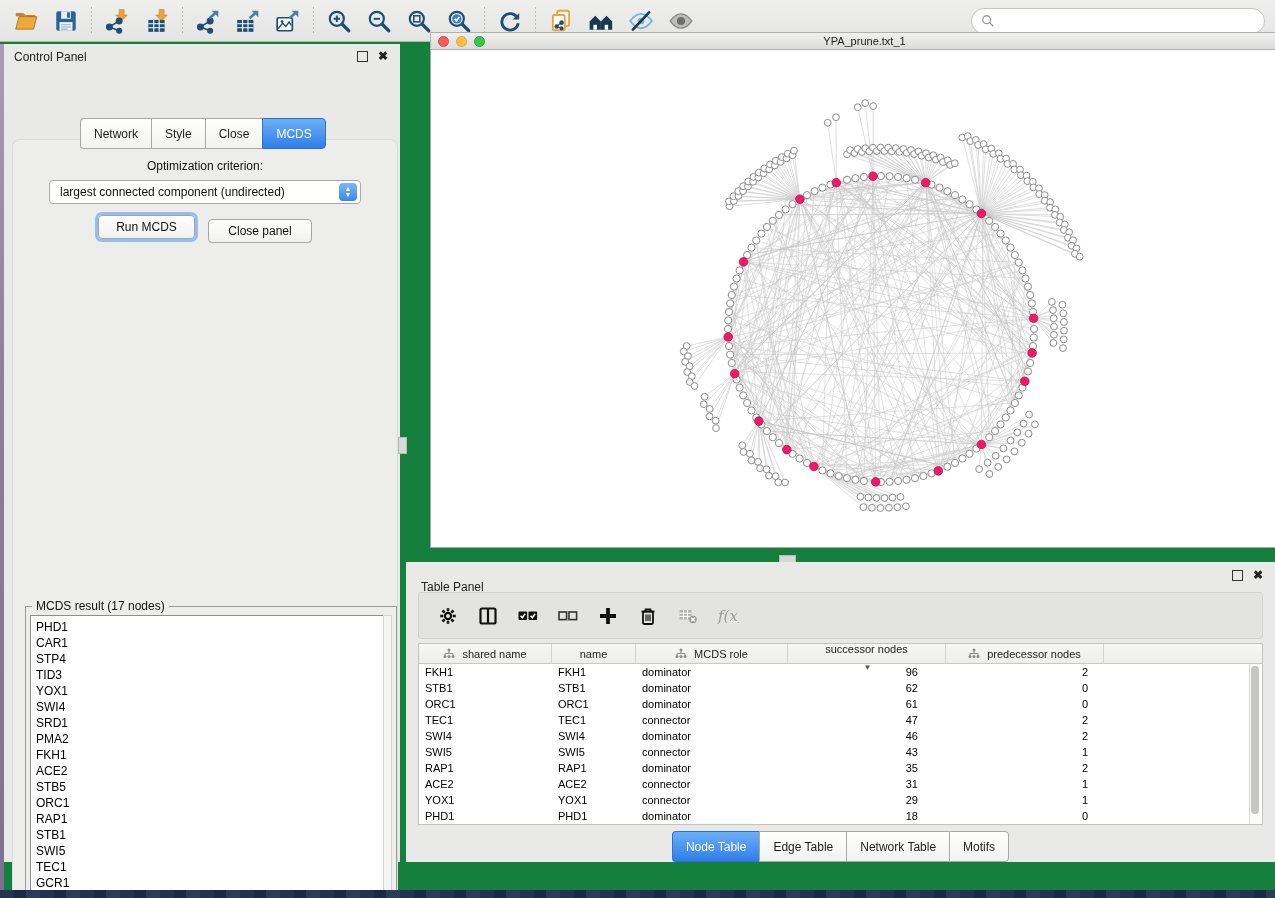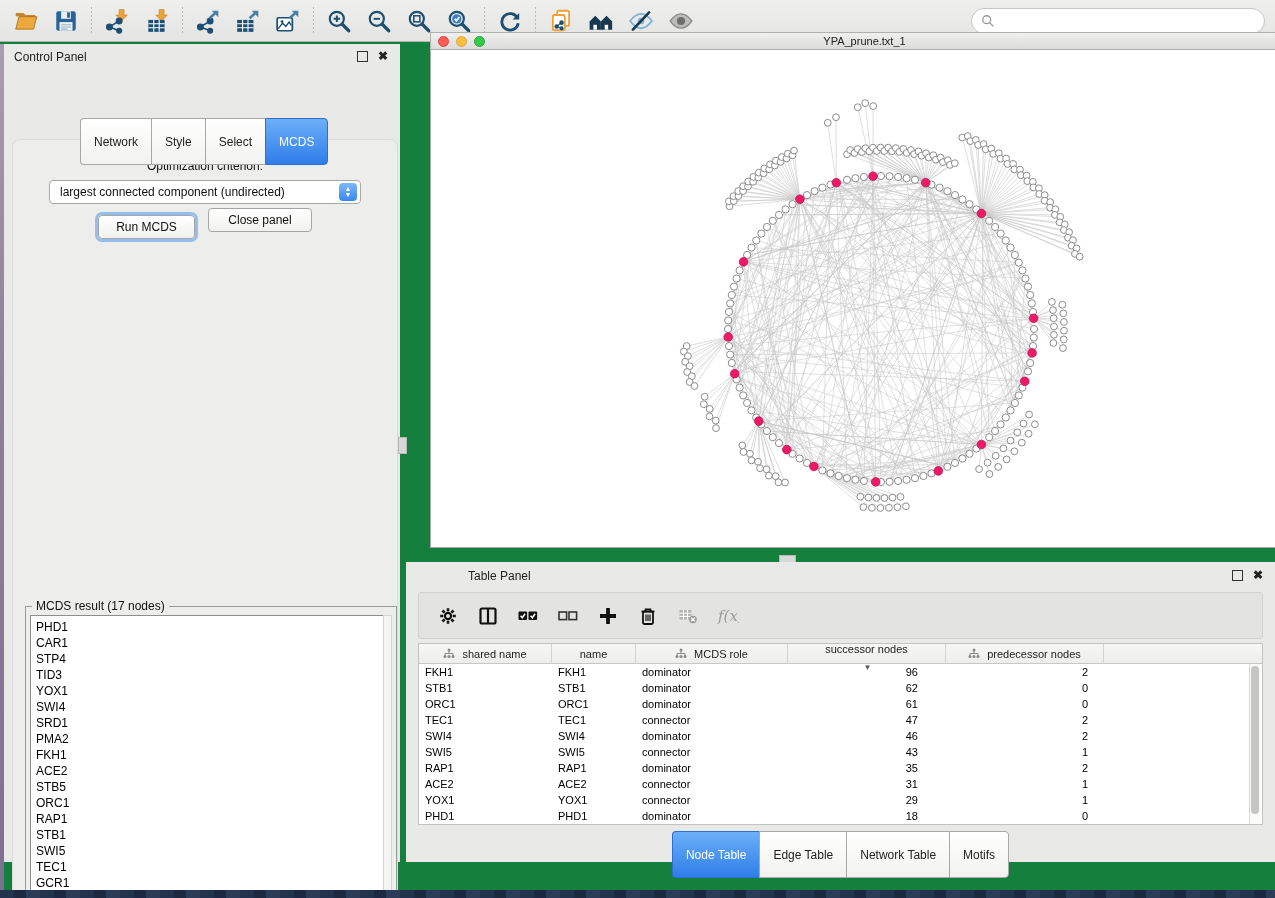--- a/index.html
+++ b/index.html
@@ -25,38 +25,38 @@
   #search-wrap{position:absolute;right:10px;top:8px;width:294px;height:26px;background:#fff;
     border:1px solid #c6c6c4;border-radius:13px;display:flex;align-items:center;padding-left:9px;box-sizing:border-box;}
   #search-input{border:none;outline:none;flex:1;font-size:12px;background:transparent;height:20px;}
   
   #control-panel{left:4px;top:44px;width:396px;height:818px;background:#e9e9e7;}
   .panel-title{font-size:12px;color:#222;}
   .win-ctrls{position:absolute;display:flex;gap:10px;align-items:center;}
   .float-box{width:9px;height:9px;border:1.5px solid #333;display:inline-block;}
   .close-x{font-size:12px;font-weight:bold;color:#222;line-height:9px;}
   #cp-tabs{left:76px;top:74px;display:flex;position:absolute;z-index:2;}
-  .seg-tab{height:21px;padding:12px 13px;background:linear-gradient(#ffffff,#f2f2f0);border:1px solid #a8a8a6;
+  .seg-tab{height:21px;padding:4px 13px;background:linear-gradient(#ffffff,#f2f2f0);border:1px solid #a8a8a6;
     border-right:none;font-size:12px;color:#222;display:flex;align-items:center;cursor:pointer;}
   .seg-tab:first-child{border-radius:4px 0 0 4px;}
   .seg-tab:last-child{border-right:1px solid #a8a8a6;border-radius:0 4px 4px 0;}
   .seg-tab.active{background:linear-gradient(#6cb0f8,#2f7de9);color:#fff;border-color:#2f6fd0;}
   #cp-body{left:8px;top:95px;width:384px;height:760px;background:#ededeb;border:1px solid #dcdcda;
     border-radius:8px;}
   #opt-label{left:0;top:19px;width:100%;text-align:center;font-size:12px;color:#111;}
   #criterion-select{left:36px;top:40px;width:312px;height:24px;background:#fff;border:1px solid #a9a9a7;
     border-radius:4px;display:flex;align-items:center;font-size:12px;color:#111;
     padding-left:10px;box-sizing:border-box;cursor:pointer;}
   #criterion-stepper{position:absolute;right:3px;top:2px;width:18px;height:18px;border-radius:4px;
     background:linear-gradient(#7db8f9,#3a86ee);display:flex;flex-direction:column;align-items:center;
     justify-content:center;color:#fff;font-size:7px;line-height:6px;}
   .btn{background:linear-gradient(#ffffff,#f1f1ef);border:1px solid #a5a5a3;border-radius:4px;
     font-size:12px;color:#111;height:24px;display:flex;align-items:center;justify-content:center;cursor:pointer;}
   #run-btn{left:85px;top:75px;width:97px;position:absolute;box-shadow:0 0 0 3px rgba(100,165,240,.65);}
-  #closep-btn{left:195px;top:68px;width:104px;position:absolute;padding-left:6px;}
+  #closep-btn{left:195px;top:79px;width:104px;position:absolute;padding-left:6px;}
   #mcds-fieldset{left:12px;top:466px;width:370px;height:370px;border:1px solid #9a9a98;position:absolute;
     background:#ededeb;}
   #mcds-legend{position:absolute;left:6px;top:-8px;background:#ededeb;padding:0 4px;font-size:12px;color:#111;}
   #mcds-list{position:absolute;left:4px;top:8px;width:354px;height:354px;background:#fff;
     border:1px solid #8e8e8c;overflow:hidden;padding:3px 0 0 5px;box-sizing:border-box;}
   #mcds-list .nitem{font-size:12px;line-height:16px;color:#000;}
   #mcds-scroll{position:absolute;right:4px;top:8px;width:9px;height:354px;background:#f4f4f2;
     border:1px solid #d4d4d2;box-sizing:border-box;}
   
   #v-split-grip{left:398px;top:437px;width:7px;height:15px;background:#d8d8d6;border:1px solid #b8b8b6;}
@@ -260,21 +260,21 @@
 
   <div id="control-panel" class="abs">
     <div class="abs panel-title" style="left:10px;top:6px;">Control Panel</div>
     <div class="win-ctrls" style="right:12px;top:7px;">
       <span class="float-box"></span>
       <span class="close-x">✖</span>
     </div>
     <div id="cp-tabs">
         <div class="seg-tab">Network</div>
         <div class="seg-tab">Style</div>
-        <div class="seg-tab">Select</div>
+        <div class="seg-tab">Close</div>
         <div class="seg-tab active">MCDS</div>
       </div>
     <div id="cp-body" class="abs">
       <div id="criterion-select" class="abs">
         <span>largest connected component (undirected)</span>
         <span id="criterion-stepper">
           <span>▲</span>
             <span>▼</span>
         </span>
       </div>
@@ -1090,21 +1090,21 @@
             <circle cx="550.4" cy="394.5" r="4.3"></circle>
             <circle cx="593.8" cy="331.3" r="4.3"></circle>
             <circle cx="601.1" cy="302.9" r="4.3"></circle>
           </g>
     </svg></div>
   </div>
 
   <div id="h-split-grip" class="abs"></div>
 
   <div id="table-panel" class="abs">
-    <div class="abs panel-title" style="left:15px;top:7px;margin-left:47px;">Table Panel</div>
+    <div class="abs panel-title" style="left:15px;top:18px;">Table Panel</div>
     <div class="win-ctrls" style="right:12px;top:8px;">
       <span class="float-box"></span>
       <span class="close-x">✖</span>
     </div>
     <div id="tp-toolbar">
         <button class="tpbtn">
           <svg viewBox="0 0 22 22" xmlns="http://www.w3.org/2000/svg">
             <circle cx="11" cy="11" r="3.1" fill="none" stroke="#111" stroke-width="2.2"></circle>
             <g stroke="#111" stroke-width="2.6">
               <path d="M11 3.2v3M11 15.8v3M3.2 11h3M15.8 11h3M5.5 5.5l2.1 2.1M14.4 14.4l2.1 2.1M16.5 5.5l-2.1 2.1M7.6 14.4l-2.1 2.1"></path>

